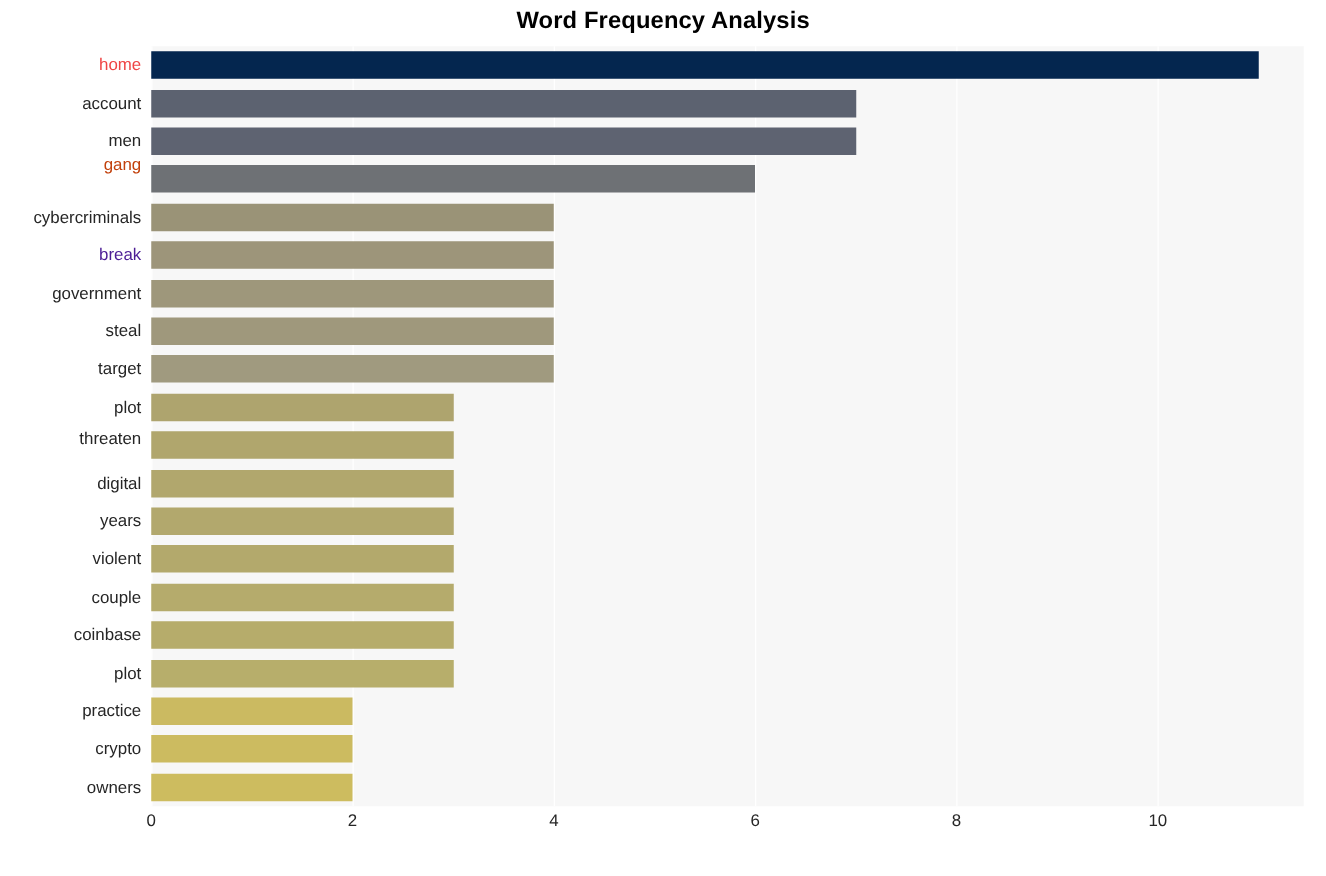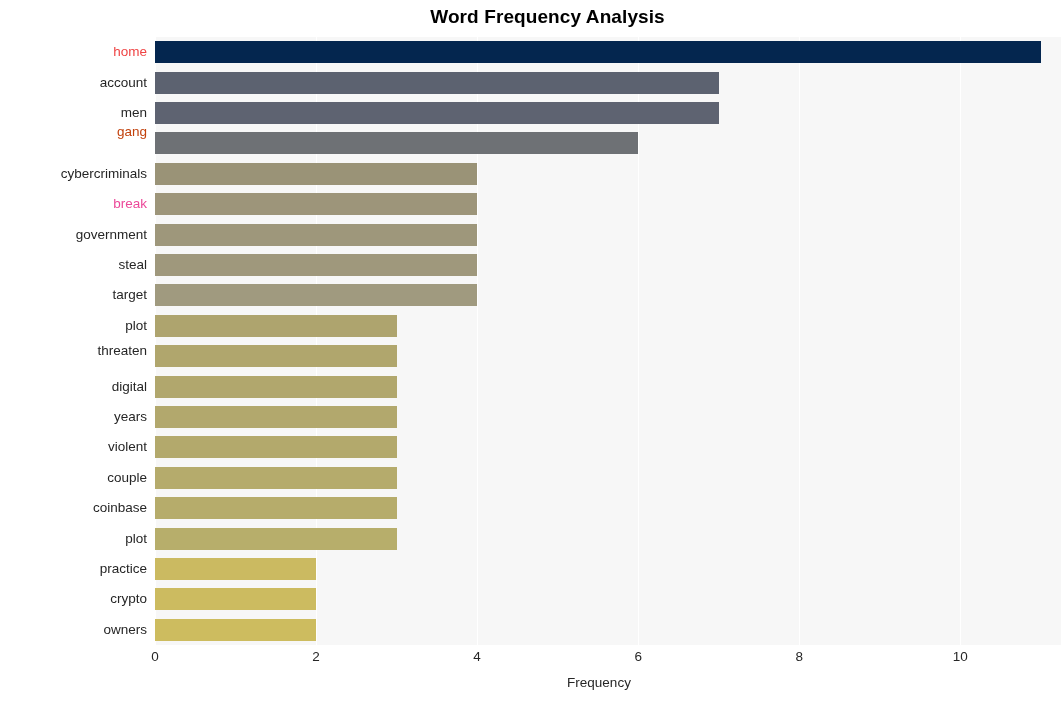--- a/index.html
+++ b/index.html
@@ -3,21 +3,21 @@
 <meta charset="utf-8">
 <style>
   html,body{margin:0;padding:0;}
   body{
     width:1061px;height:701px;
     background:#ffffff;
     font-family:"Liberation Sans","DejaVu Sans",sans-serif;
     overflow:hidden;
     position:relative;
   }
-  #chart-root{position:absolute;inset:0;margin-left:34px;}
+  #chart-root{position:absolute;inset:0;}
 
   
   .chart-title{
     position:absolute;
     left:0;right:0;top:6px;
     text-align:center;
     font-size:19px;
     font-weight:bold;
     color:#000000;
     letter-spacing:0.1px;
@@ -120,21 +120,21 @@
         <div class="bar" title="owners: 2" style="width: 161.048px; top: 581.8px; background: rgb(205, 188, 95);"></div>
       </div>
   </div>
 
   <div class="ylabels" id="ylabels">
       <div class="ylabel" style="top: 8.2px; color: #ef4444;">home</div>
       <div class="ylabel" style="top: 38.6px; color: rgb(38, 38, 38);">account</div>
       <div class="ylabel" style="top: 69px; color: rgb(38, 38, 38);">men</div>
       <div class="ylabel" style="top: 88px; color: #c2410c;">gang</div>
       <div class="ylabel" style="top: 129.8px; color: rgb(38, 38, 38);">cybercriminals</div>
-      <div class="ylabel" style="top: 160.2px; color: #ec4899;">break</div>
+      <div class="ylabel" style="top: 160.2px; color: #4c1d95;">break</div>
       <div class="ylabel" style="top: 190.6px; color: rgb(38, 38, 38);">government</div>
       <div class="ylabel" style="top: 221px; color: rgb(38, 38, 38);">steal</div>
       <div class="ylabel" style="top: 251.4px; color: rgb(38, 38, 38);">target</div>
       <div class="ylabel" style="top: 281.8px; color: rgb(38, 38, 38);">plot</div>
       <div class="ylabel" style="top: 307px; color: rgb(38, 38, 38);">threaten</div>
       <div class="ylabel" style="top: 342.6px; color: rgb(38, 38, 38);">digital</div>
       <div class="ylabel" style="top: 373px; color: rgb(38, 38, 38);">years</div>
       <div class="ylabel" style="top: 403.4px; color: rgb(38, 38, 38);">violent</div>
       <div class="ylabel" style="top: 433.8px; color: rgb(38, 38, 38);">couple</div>
       <div class="ylabel" style="top: 464.2px; color: rgb(38, 38, 38);">coinbase</div>
@@ -146,15 +146,14 @@
 
   <div class="xticks" id="xticks">
       <div class="xtick" style="left: 0px; color: rgb(38, 38, 38);">0</div>
       <div class="xtick" style="left: 161.048px; color: rgb(38, 38, 38);">2</div>
       <div class="xtick" style="left: 322.096px; color: rgb(38, 38, 38);">4</div>
       <div class="xtick" style="left: 483.144px; color: rgb(38, 38, 38);">6</div>
       <div class="xtick" style="left: 644.192px; color: rgb(38, 38, 38);">8</div>
       <div class="xtick" style="left: 805.24px; color: rgb(38, 38, 38);">10</div>
     </div>
 
-  <div class="xaxis-title">Frequency</div>
 
 </div>
 
 </body></html>

